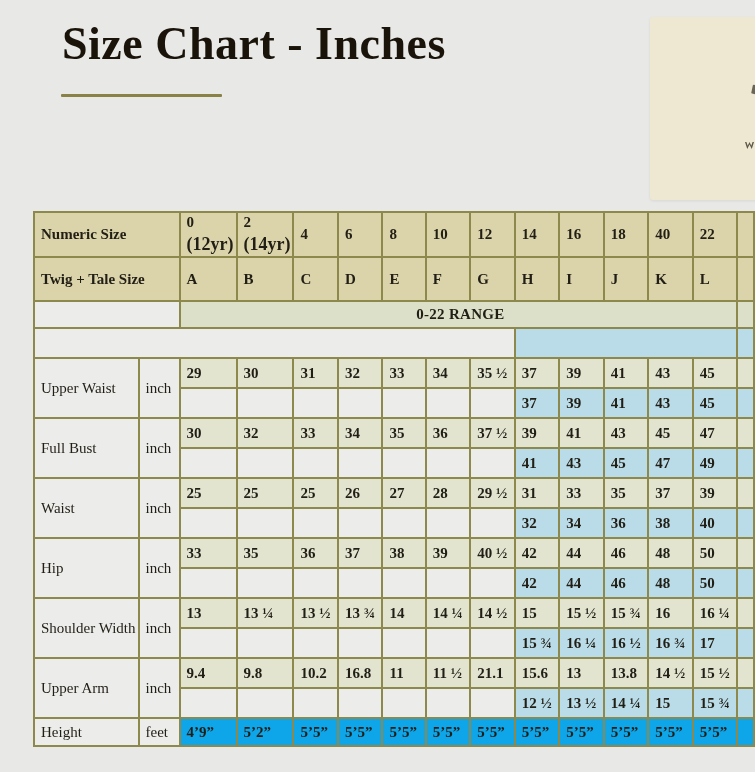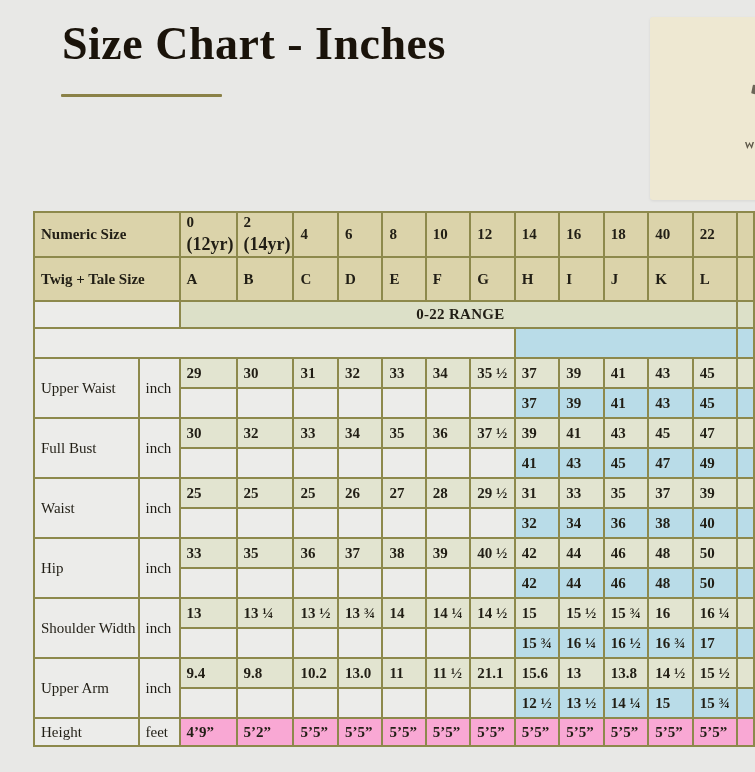--- a/index.html
+++ b/index.html
@@ -33,21 +33,21 @@
   .num{background:#dbd3aa;font-weight:700;vertical-align:top;padding-top:4px;line-height:1.3;}
   .num .note{font-size:18px;}
   .white{background:#ececea;}
   .rangecell{background:#dce0c8;text-align:center;font-weight:700;padding:0;letter-spacing:.3px;}
   .bblue{background:#b9dce8;}
   .mlabel{background:#ececea;vertical-align:top;line-height:29px;white-space:normal;
           font-size:16px;color:#1e1c16;}
   .unit{background:#ececea;vertical-align:top;line-height:29px;font-size:16px;color:#1e1c16;margin-left:12px;}
   .val{background:#e2e4d0;font-weight:700;}
   .ext{background:#b9dce8;font-weight:700;}
-  .pln{background:#f9a8d4;font-weight:700;}
+  .pln{background:#0ea5e9;font-weight:700;}
   tr.r-height td{vertical-align:middle;line-height:normal;}
 </style>
 </head>
 <body>
 
 <div class="page">
 
   <h1 class="title">Size Chart - Inches</h1>
   <div class="title-rule"></div>
 
@@ -312,21 +312,21 @@
       <td class="ext">17</td>
       <td class="ext"></td>
     </tr>
 
     <tr class="r-sub">
       <td rowspan="2" class="mlabel">Upper Arm</td>
       <td rowspan="2" class="unit">inch</td>
       <td class="val">9.4</td>
       <td class="val">9.8</td>
       <td class="val">10.2</td>
-      <td class="val">13.0</td>
+      <td class="val">16.8</td>
       <td class="val">11</td>
       <td class="val">11 ½</td>
       <td class="val">21.1</td>
       <td class="val">15.6</td>
       <td class="val">13</td>
       <td class="val">13.8</td>
       <td class="val">14 ½</td>
       <td class="val">15 ½</td>
       <td class="val"></td>
     </tr>

